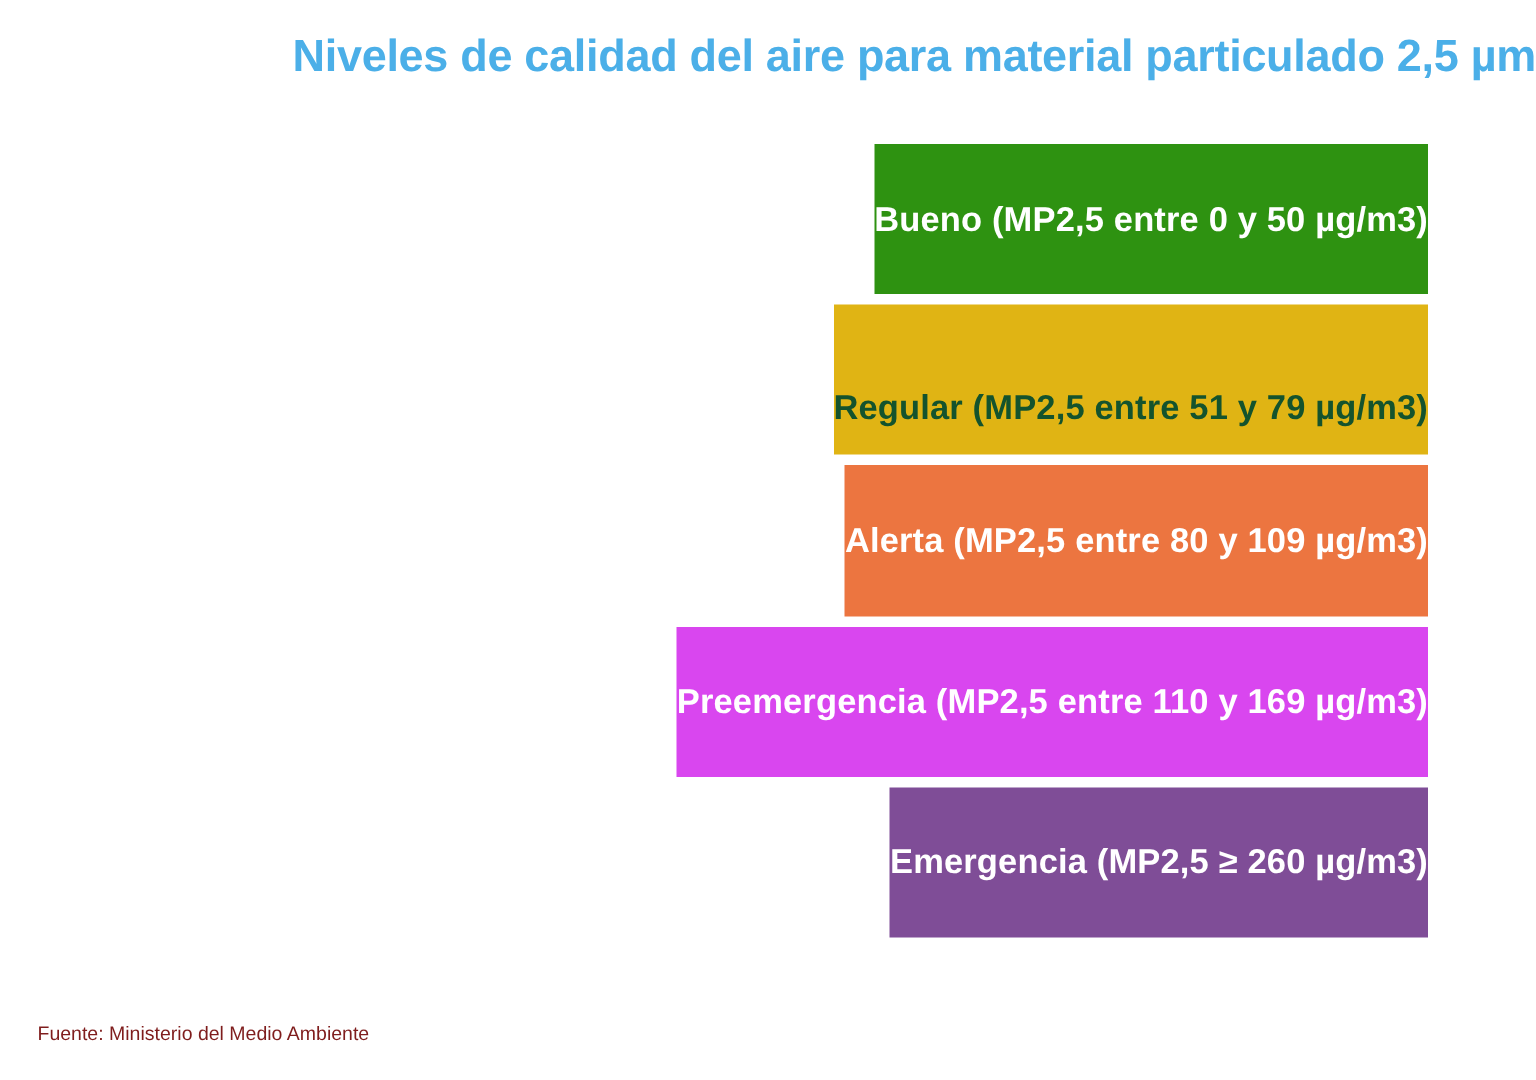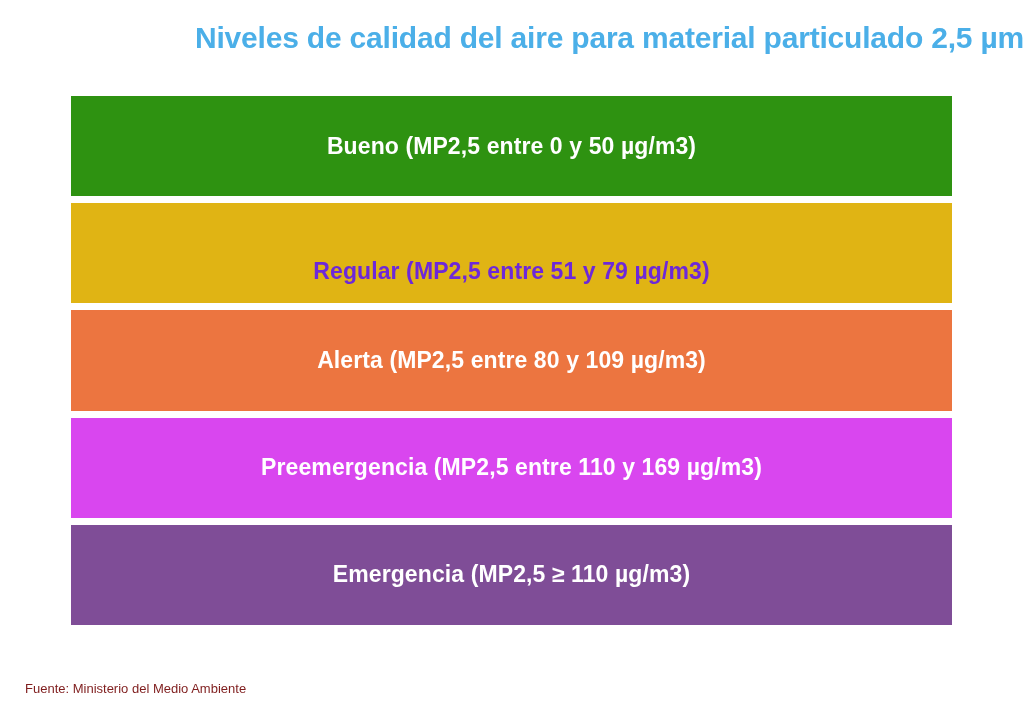--- a/index.html
+++ b/index.html
@@ -39,20 +39,21 @@
   }
 
   .bars-stack {
     position: absolute;
     left: 71px;
     top: 96px;
     width: 881px;
     height: 529px;
     display: flex;
     flex-direction: column;
+    align-items: flex-end;
   }
 
   .level-bar {
     flex: 1 1 0;
     margin-bottom: 7px;
     display: flex;
     align-items: center;
     justify-content: center;
     box-sizing: border-box;
   }
@@ -69,21 +70,21 @@
     white-space: nowrap;
     font-family: "Liberation Sans", sans-serif;
   }
 
   .bar-bueno         { background: #2E9211; }
   .bar-regular       { background: #E0B414; }
   .bar-alerta        { background: #EC7540; }
   .bar-preemergencia { background: #d946ef; }
   .bar-emergencia    { background: #7F4D97; }
 
-  .bar-regular .level-label { color: #6d28d9; margin-top: 36px; }
+  .bar-regular .level-label { color: #14532d; margin-top: 36px; }
 
   .source-note {
     position: absolute;
     left: 25px;
     top: 681px;
     font-size: 13px;
     font-weight: normal;
     color: #7f1d1d;
     white-space: nowrap;
     font-family: "Liberation Sans", sans-serif;
@@ -108,20 +109,20 @@
 
     <div class="level-bar bar-alerta">
       <span class="level-label">Alerta (MP2,5 entre 80 y 109 µg/m3)</span>
     </div>
 
     <div class="level-bar bar-preemergencia">
       <span class="level-label">Preemergencia (MP2,5 entre 110 y 169 µg/m3)</span>
     </div>
 
     <div class="level-bar bar-emergencia">
-      <span class="level-label">Emergencia (MP2,5 ≥ 110 µg/m3)</span>
+      <span class="level-label">Emergencia (MP2,5 ≥ 260 µg/m3)</span>
     </div>
 
   </div>
 
   <div class="source-note">Fuente: Ministerio del Medio Ambiente</div>
 
 </div>
 
 </body></html>

